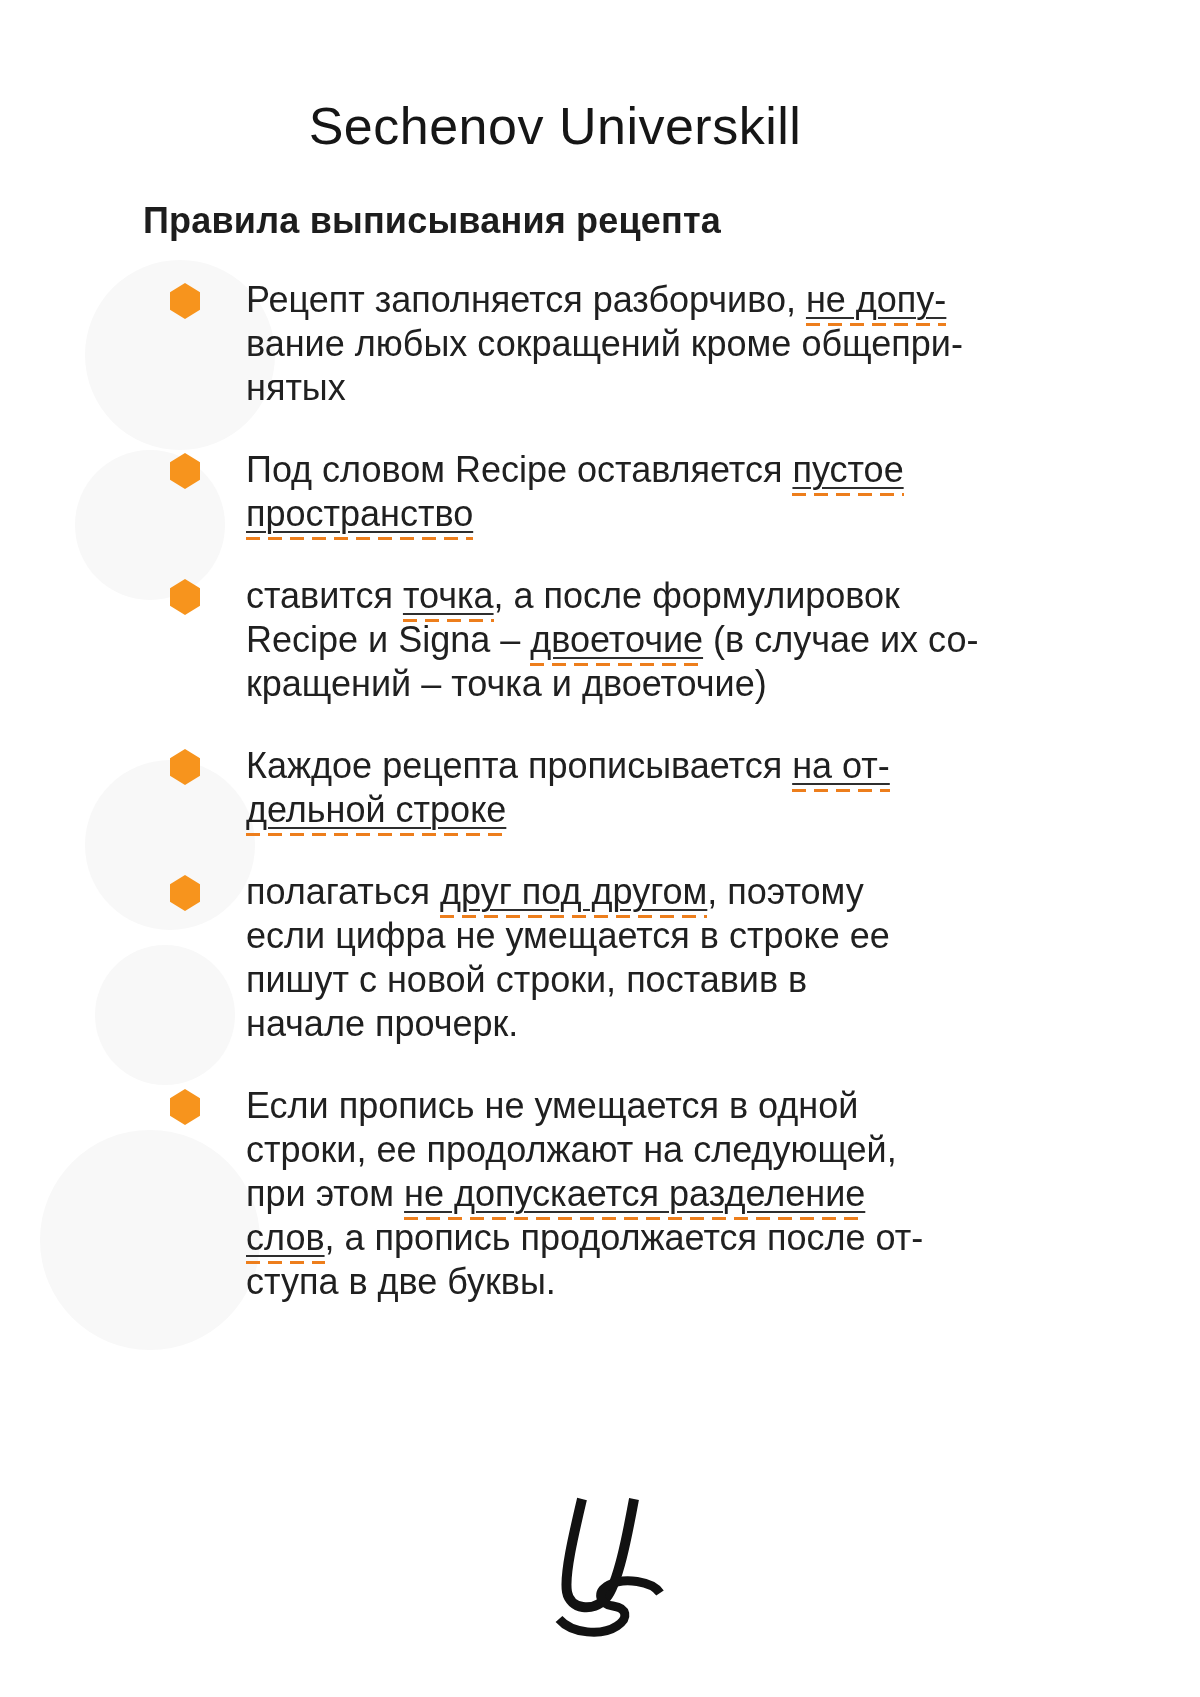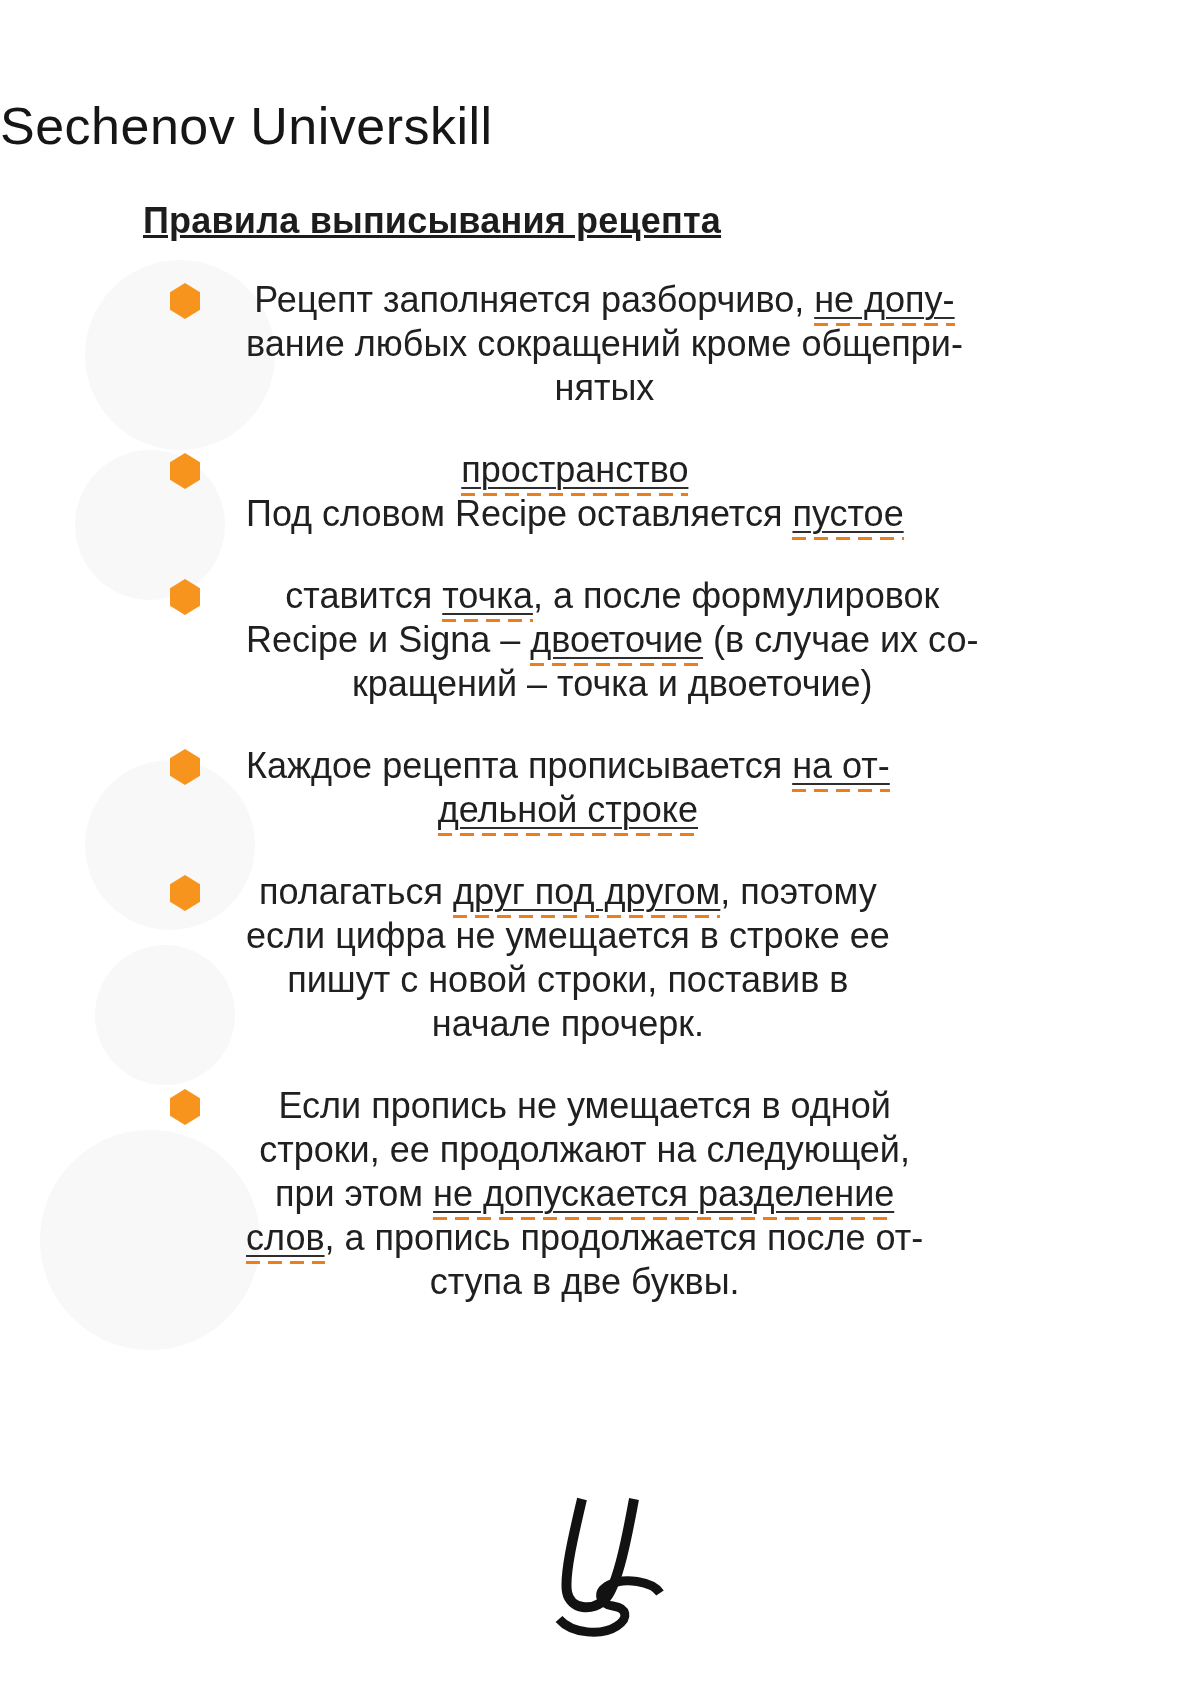--- a/index.html
+++ b/index.html
@@ -16,38 +16,36 @@
     overflow:hidden;
     font-family:"Liberation Sans",sans-serif;
     color:var(--ink);
   }
   .deco-circle{
     position:absolute;border-radius:50%;
     background:var(--circle);
   }
   .title{
     position:absolute;top:96px;left:0;width:1110px;
-    margin:0;
+    margin:0;text-align:center;
     font-size:52px;font-weight:400;letter-spacing:0.5px;
     color:#161616;
   }
   .subtitle{
     position:absolute;top:200px;left:143px;
     margin:0;
     font-size:36px;font-weight:600;letter-spacing:0.2px;
     color:#1d1d1d;
-    text-decoration:underline;
   }
   .rules{
     position:absolute;top:278px;left:170px;width:960px;
   }
   .rule-item{
     display:flex;align-items:flex-start;
     margin-bottom:38px;
-    text-align:center;
   }
   .hex{
     flex:0 0 30px;width:30px;height:36px;
     margin-top:5px;margin-right:46px;
     background:var(--accent);
     clip-path:polygon(50% 0%,100% 26%,100% 74%,50% 100%,0% 74%,0% 26%);
   }
   .rule-lines{
     font-size:36px;line-height:44px;font-weight:400;
     color:#202020;
@@ -86,22 +84,22 @@
         <span class="hex"></span>
         <div class="rule-lines">
           <div class="line"><span>Рецепт заполняется разборчиво, </span><span class="u">не допу-</span></div>
           <div class="line"><span>вание любых сокращений кроме общепри-</span></div>
           <div class="line"><span>нятых</span></div>
         </div>
       </div>
       <div class="rule-item">
         <span class="hex"></span>
         <div class="rule-lines">
+          <div class="line"><span>Под словом Recipe оставляется </span><span class="u">пустое</span></div>
           <div class="line"><span class="u">пространство</span></div>
-          <div class="line"><span>Под словом Recipe оставляется </span><span class="u">пустое</span></div>
         </div>
       </div>
       <div class="rule-item">
         <span class="hex"></span>
         <div class="rule-lines">
           <div class="line"><span>ставится </span><span class="u">точка</span><span>, а после формулировок</span></div>
           <div class="line"><span>Recipe и Signa – </span><span class="u">двоеточие</span><span> (в случае их со-</span></div>
           <div class="line"><span>кращений – точка и двоеточие)</span></div>
         </div>
       </div>

